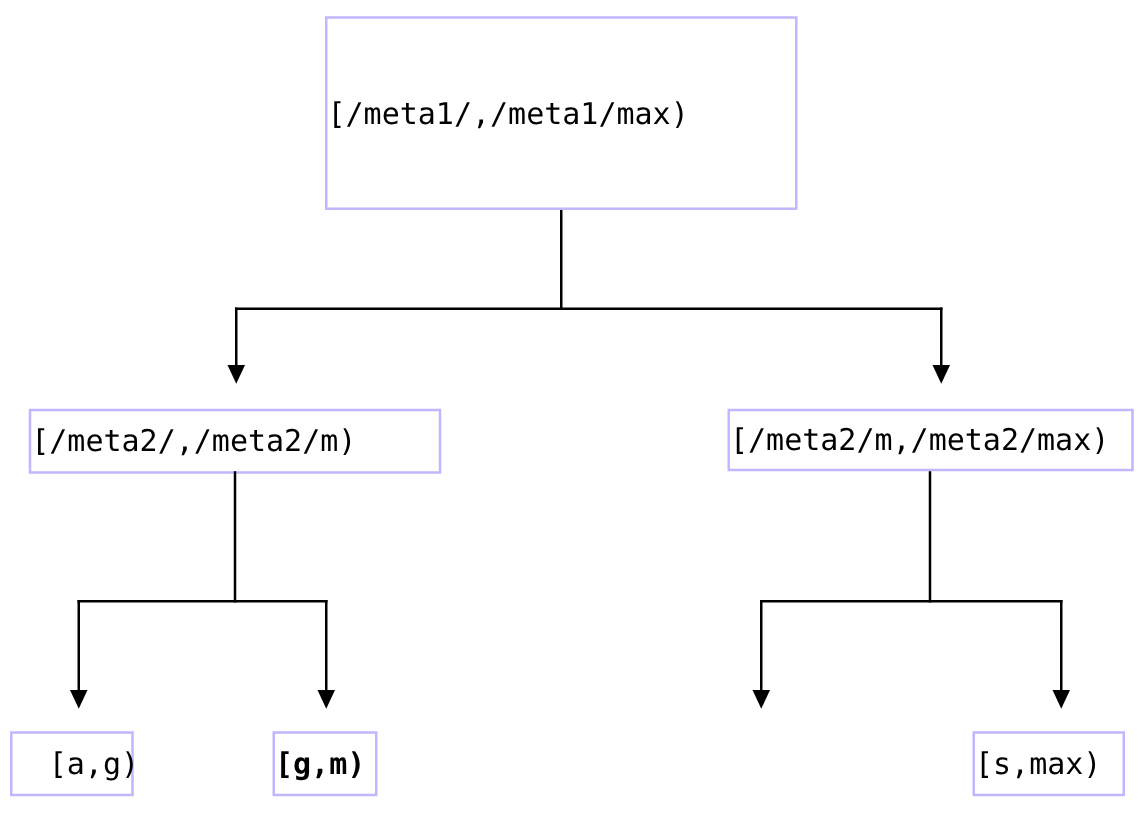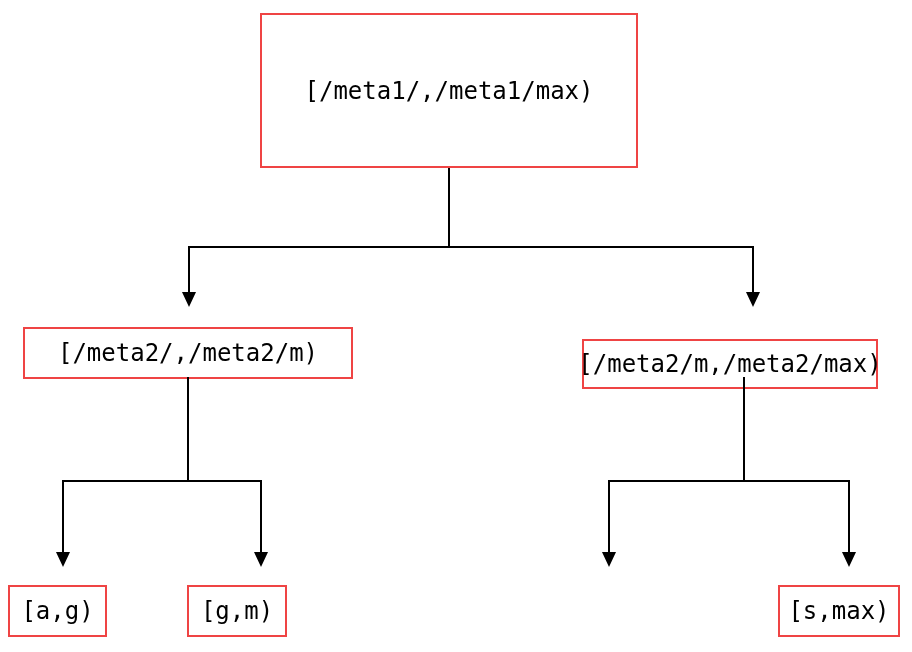--- a/index.html
+++ b/index.html
@@ -12,34 +12,34 @@
     width: 912px;
     height: 652px;
     background: #ffffff;
     font-family: "DejaVu Sans Mono", "Liberation Mono", monospace;
     color: #000000;
     overflow: hidden;
   }
   .node {
     position: absolute;
     box-sizing: border-box;
-    border: 2px solid #ef4444;
+    border: 2px solid #c4b5fd;
     background: #ffffff;
     display: flex;
     align-items: center;
-    justify-content: center;
+    justify-content: flex-start;
     font-size: 24px;
     line-height: 1;
     white-space: nowrap;
   }
   .node-root   { left: 260px; top: 13px;  width: 378px; height: 155px; }
   .node-l2-left  { left: 23px;  top: 327px; width: 330px; height: 52px; }
-  .node-l2-right { left: 582px; top: 327px; width: 296px; height: 50px; margin-top: 12px; }
-  .node-leaf-ag   { left: 8px;   top: 585px; width: 99px;  height: 52px; }
-  .node-leaf-gm   { left: 187px; top: 585px; width: 100px;  height: 52px; }
+  .node-l2-right { left: 582px; top: 327px; width: 325px; height: 50px; }
+  .node-leaf-ag   { left: 8px;   top: 585px; width: 99px;  height: 52px; padding-left: 29px; }
+  .node-leaf-gm   { left: 218px; top: 585px; width: 84px;  height: 52px; font-weight: bold; }
   .node-leaf-ms   { left: 553px; top: 585px; width: 99px;  height: 52px; }
   .node-leaf-smax { left: 778px; top: 585px; width: 122px; height: 52px; }
 
   .line {
     position: absolute;
     background: #000000;
   }
   
   .c-root-stem   { left: 448px; top: 168px; width: 2px;   height: 79px; }
   .c-top-h       { left: 188px; top: 246px; width: 566px; height: 2px;  }

